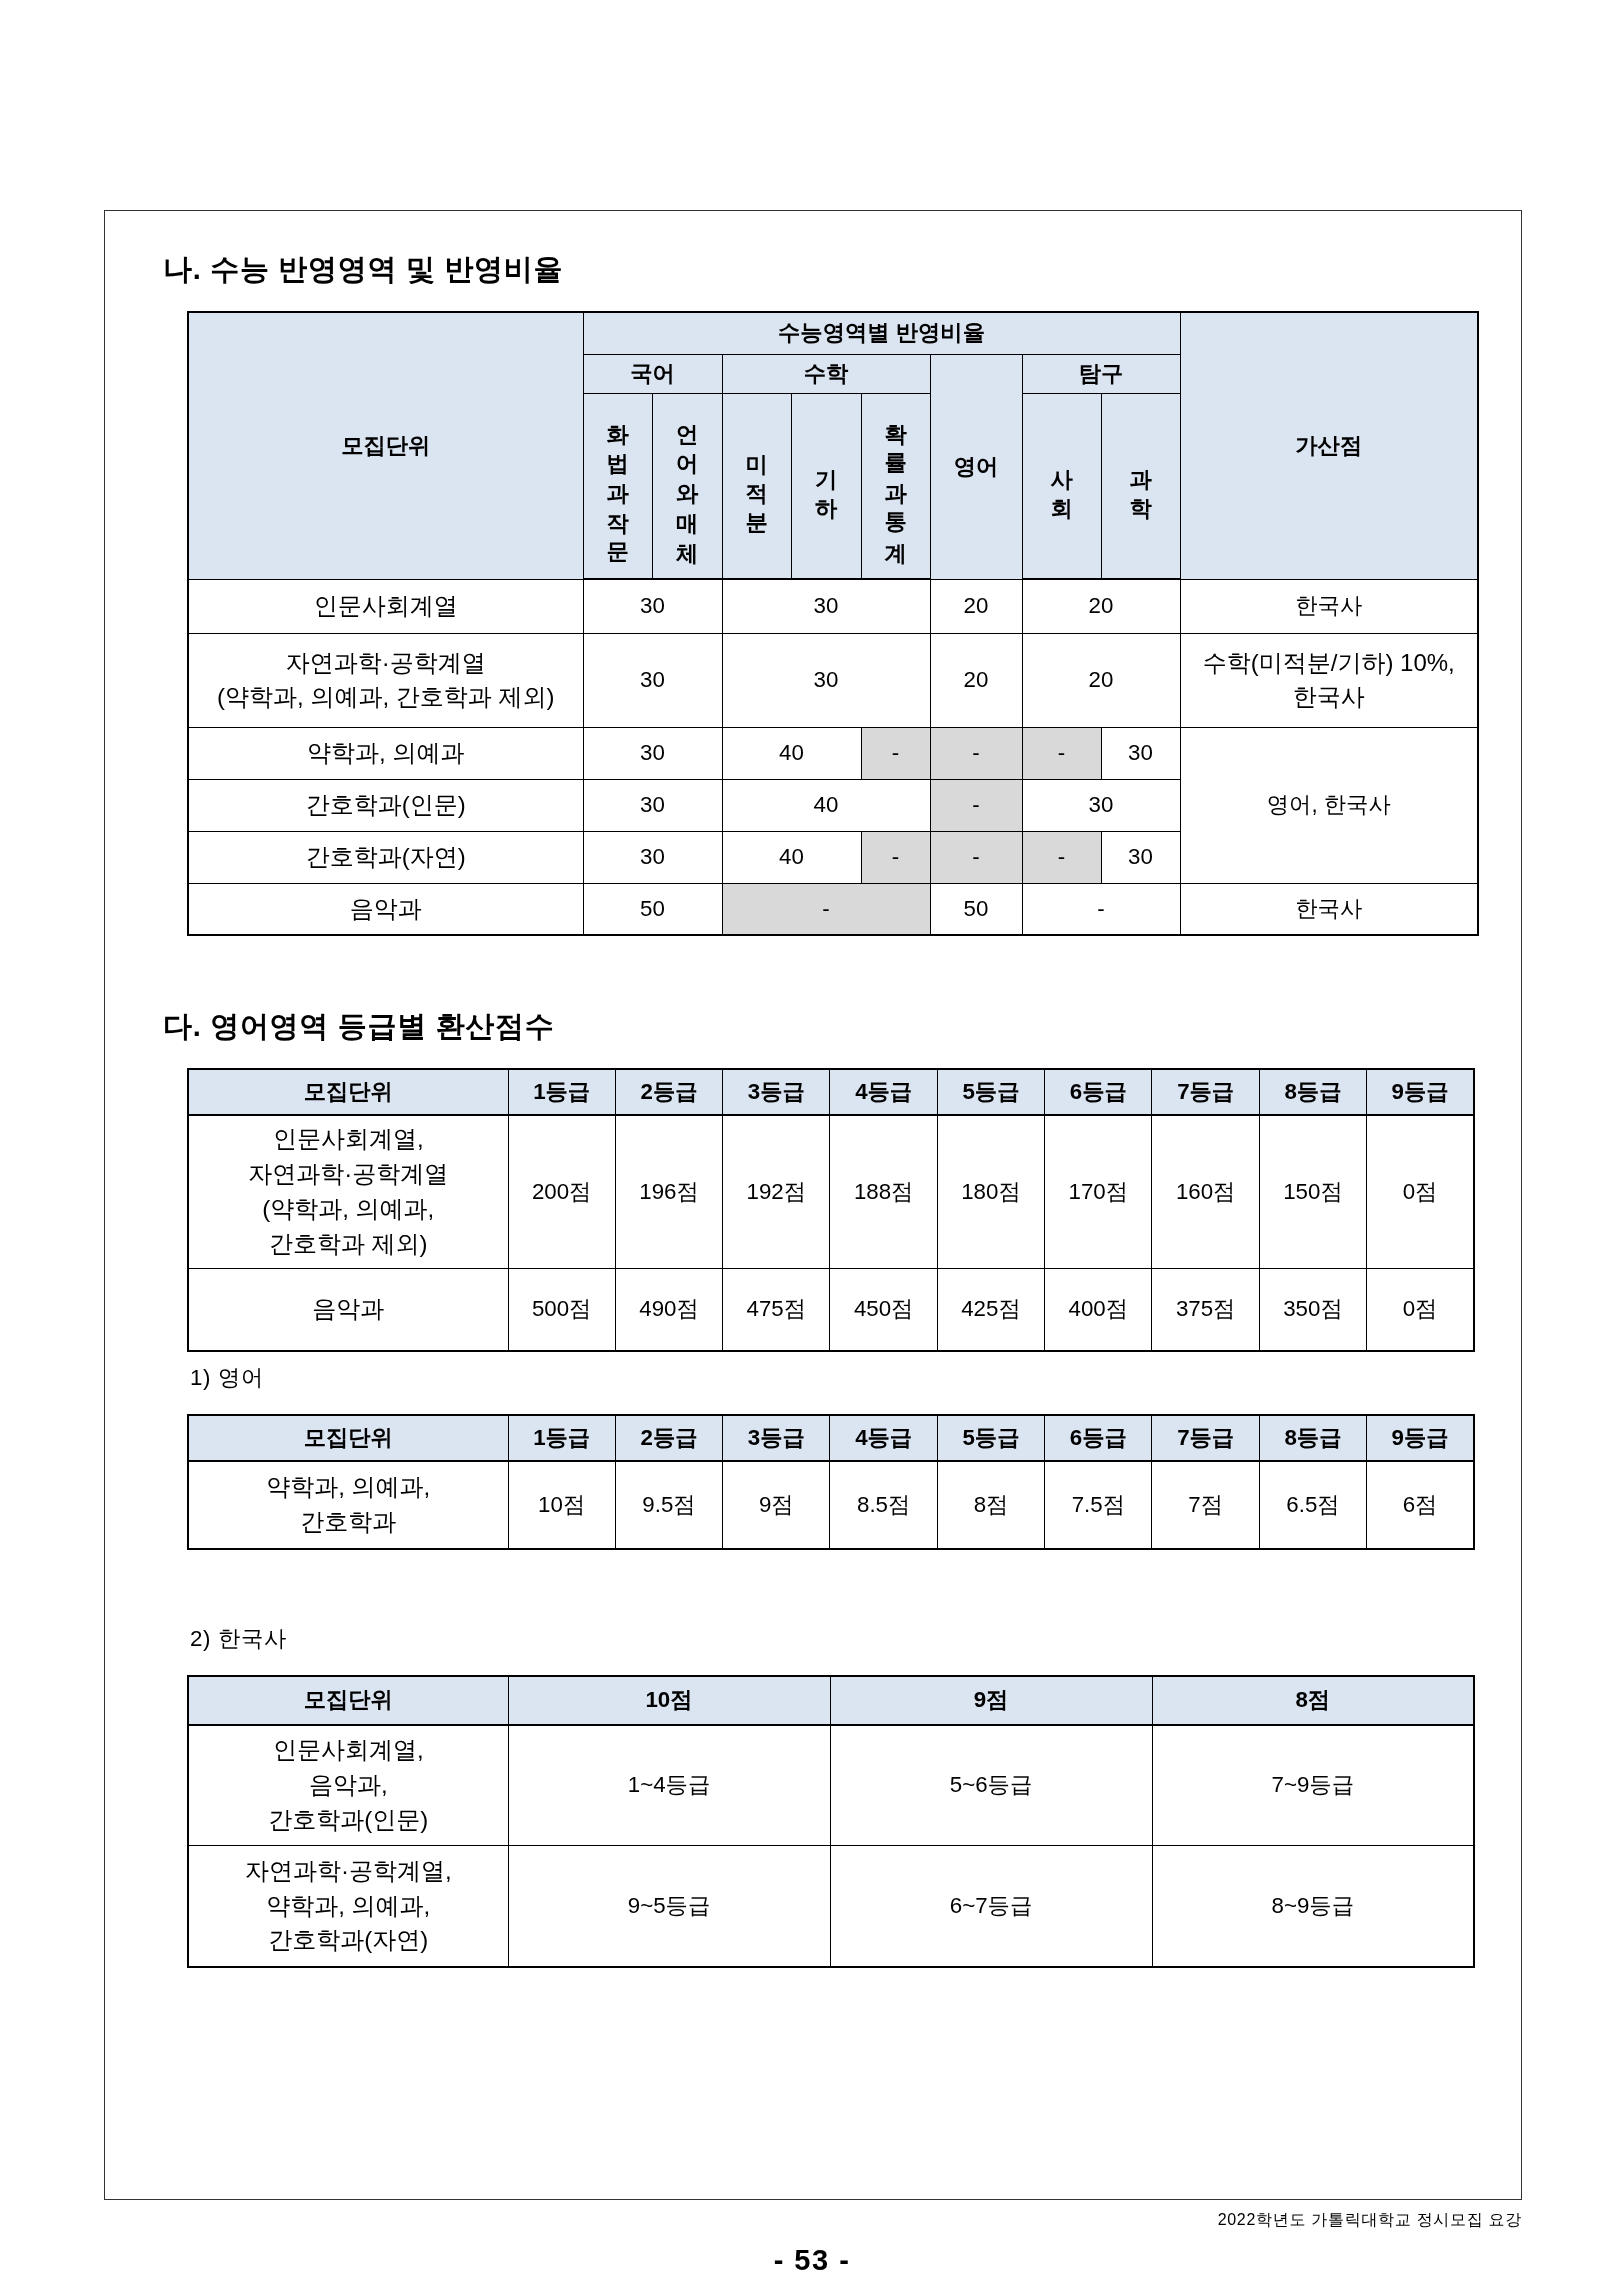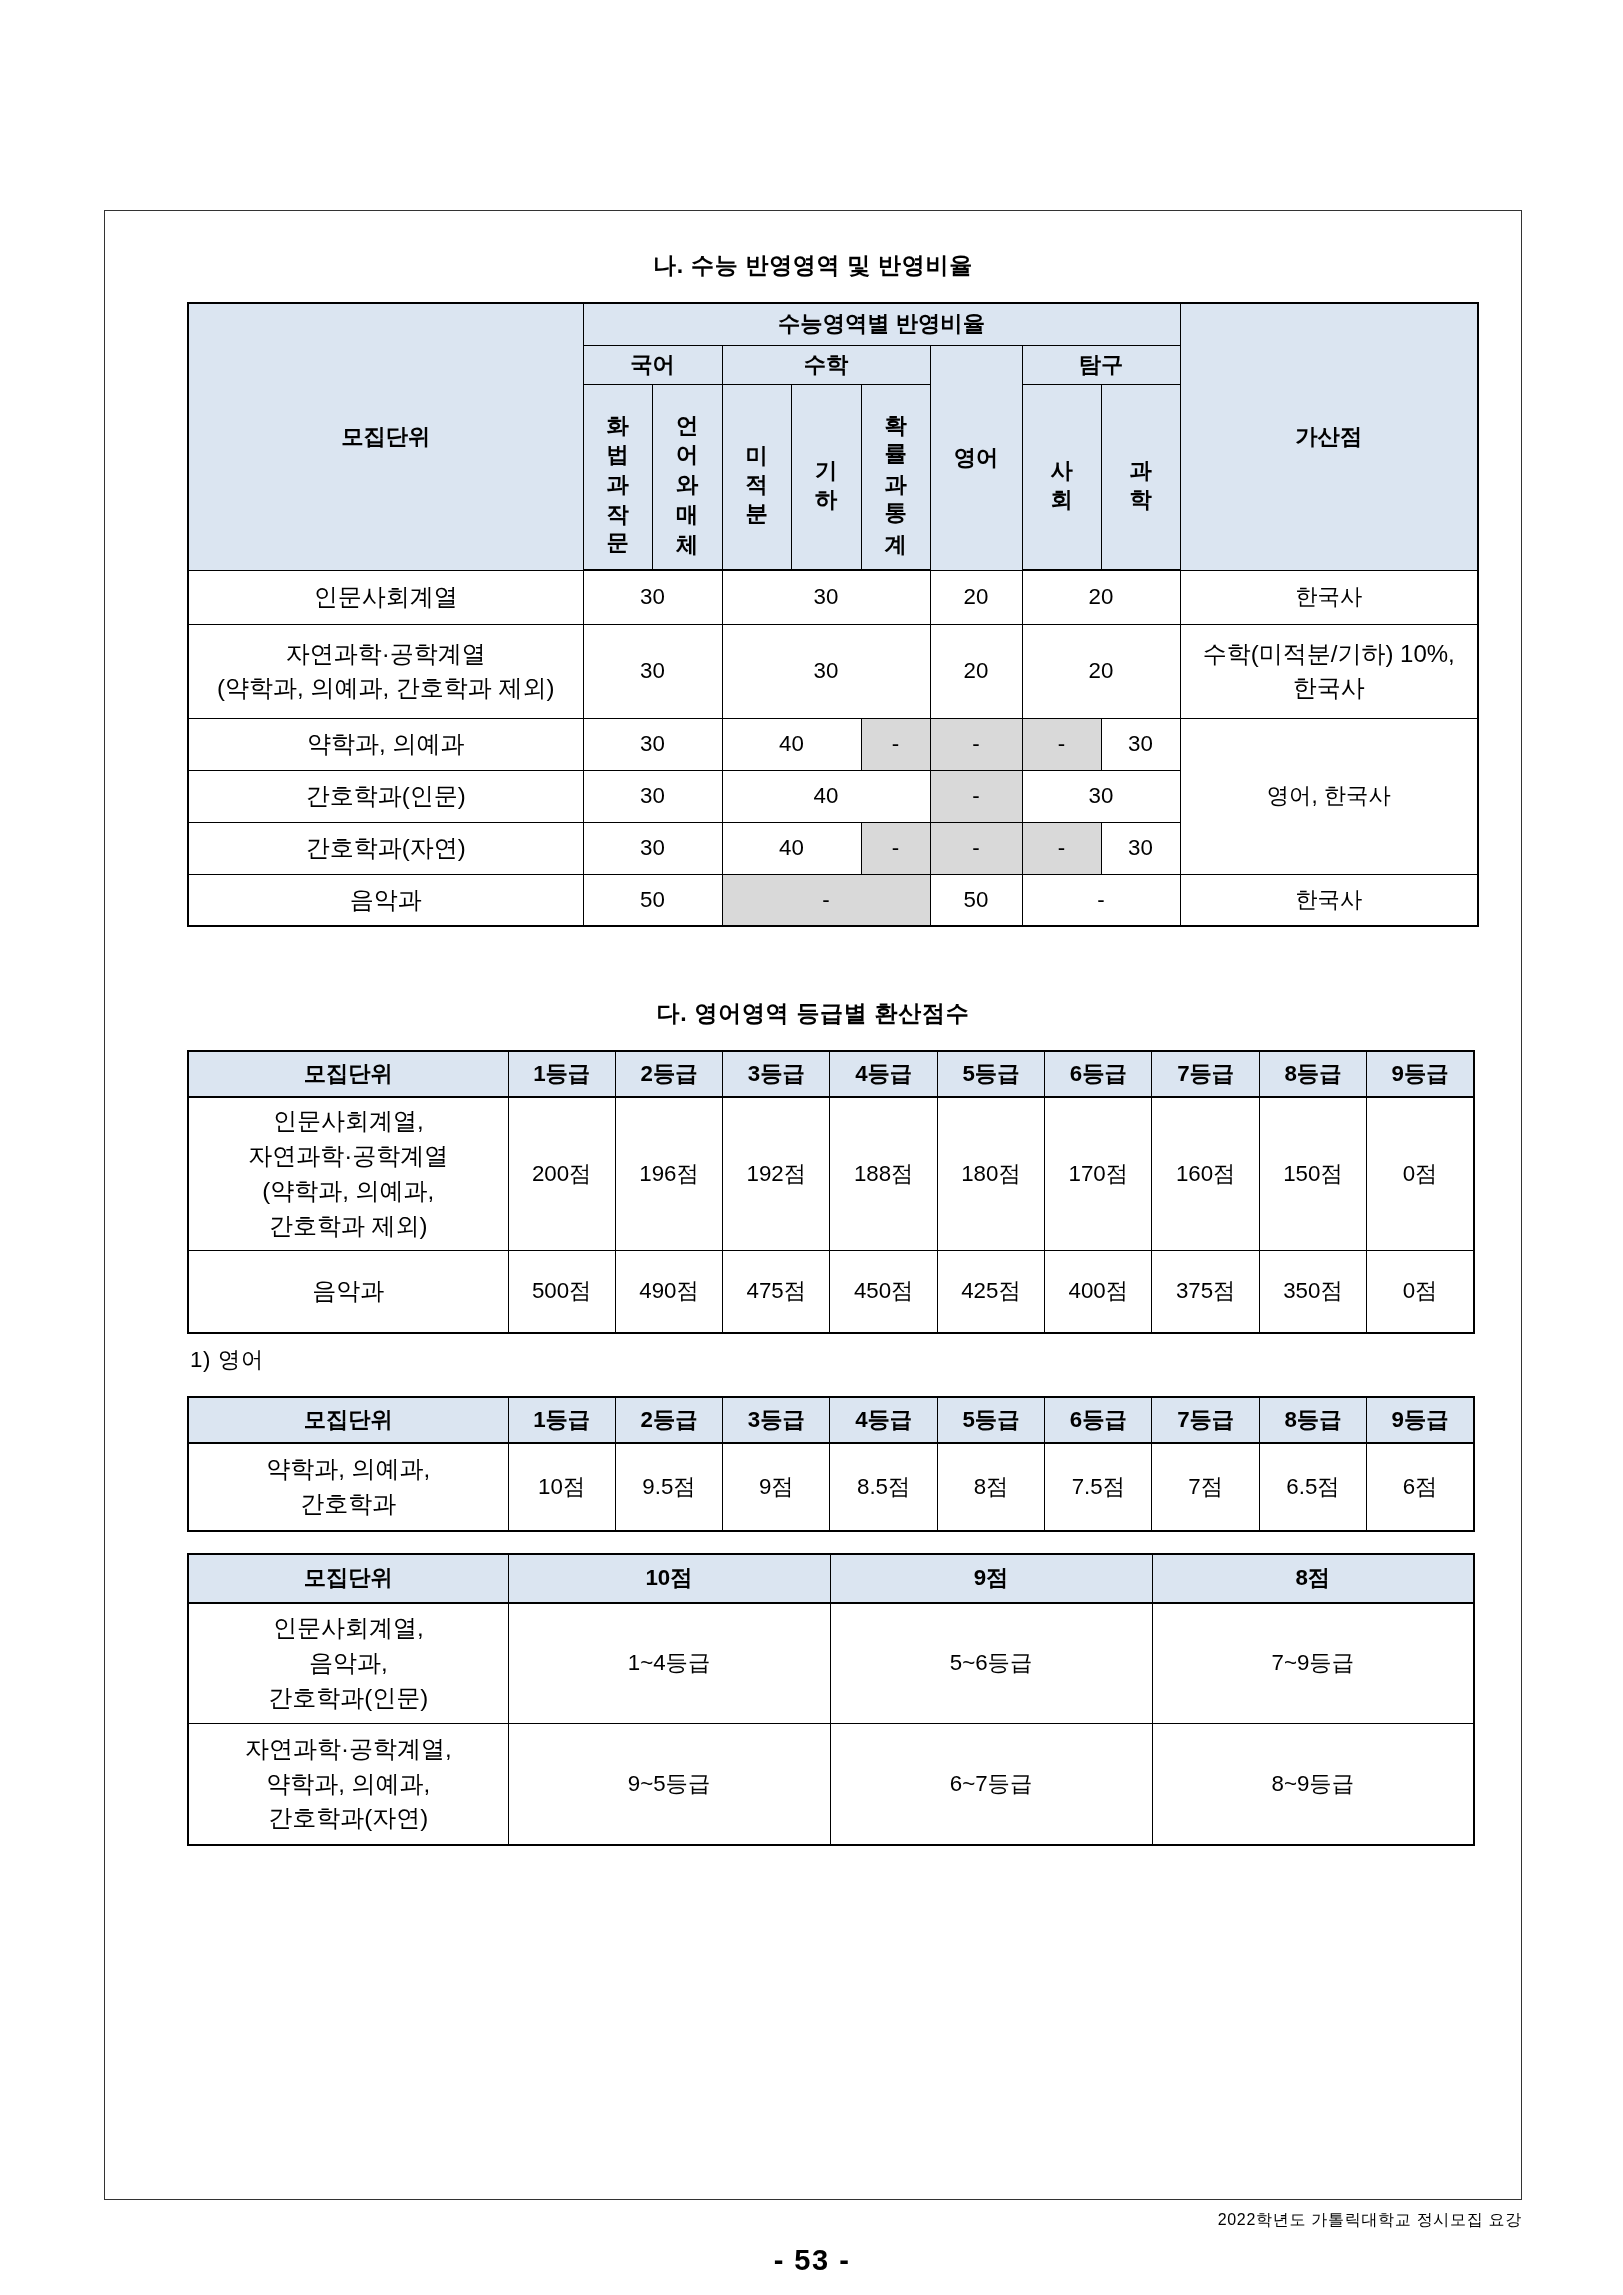--- a/index.html
+++ b/index.html
@@ -15,21 +15,21 @@
     font-family:"Liberation Sans","DejaVu Sans",sans-serif;
     color:var(--text);
   }
   .frame {
     position:absolute; left:104px; top:210px;
     width:1418px; height:1990px;
     border:1.5px solid #333;
     padding-top:39px;
   }
   .sec-title {
-    font-size:23px; font-weight:bold; letter-spacing:0.7px;text-align:center;
+    font-size:29px; font-weight:bold; margin-left:58px; letter-spacing:0.7px;
   }
   .sub-title {
     font-size:22.3px; font-weight:normal; margin-left:85px; letter-spacing:0.7px;
   }
   table {
     border-collapse:collapse; table-layout:fixed;
     margin-left:82px; width:1288px;
     border:2.2px solid var(--border);
   }
   th, td {
@@ -269,20 +269,21 @@
           <td>8.5점</td>
           <td>8점</td>
           <td>7.5점</td>
           <td>7점</td>
           <td>6.5점</td>
           <td>6점</td>
         </tr>
       </tbody>
     </table>
 
+    <h3 class="sub-title gap-sub2">2) 한국사</h3>
 
     <table class="gap-table">
       <colgroup>
         <col style="width:320px">
           <col>
           <col>
           <col>
       </colgroup>
       <tbody>
         <tr class="h66 hdr-last">

